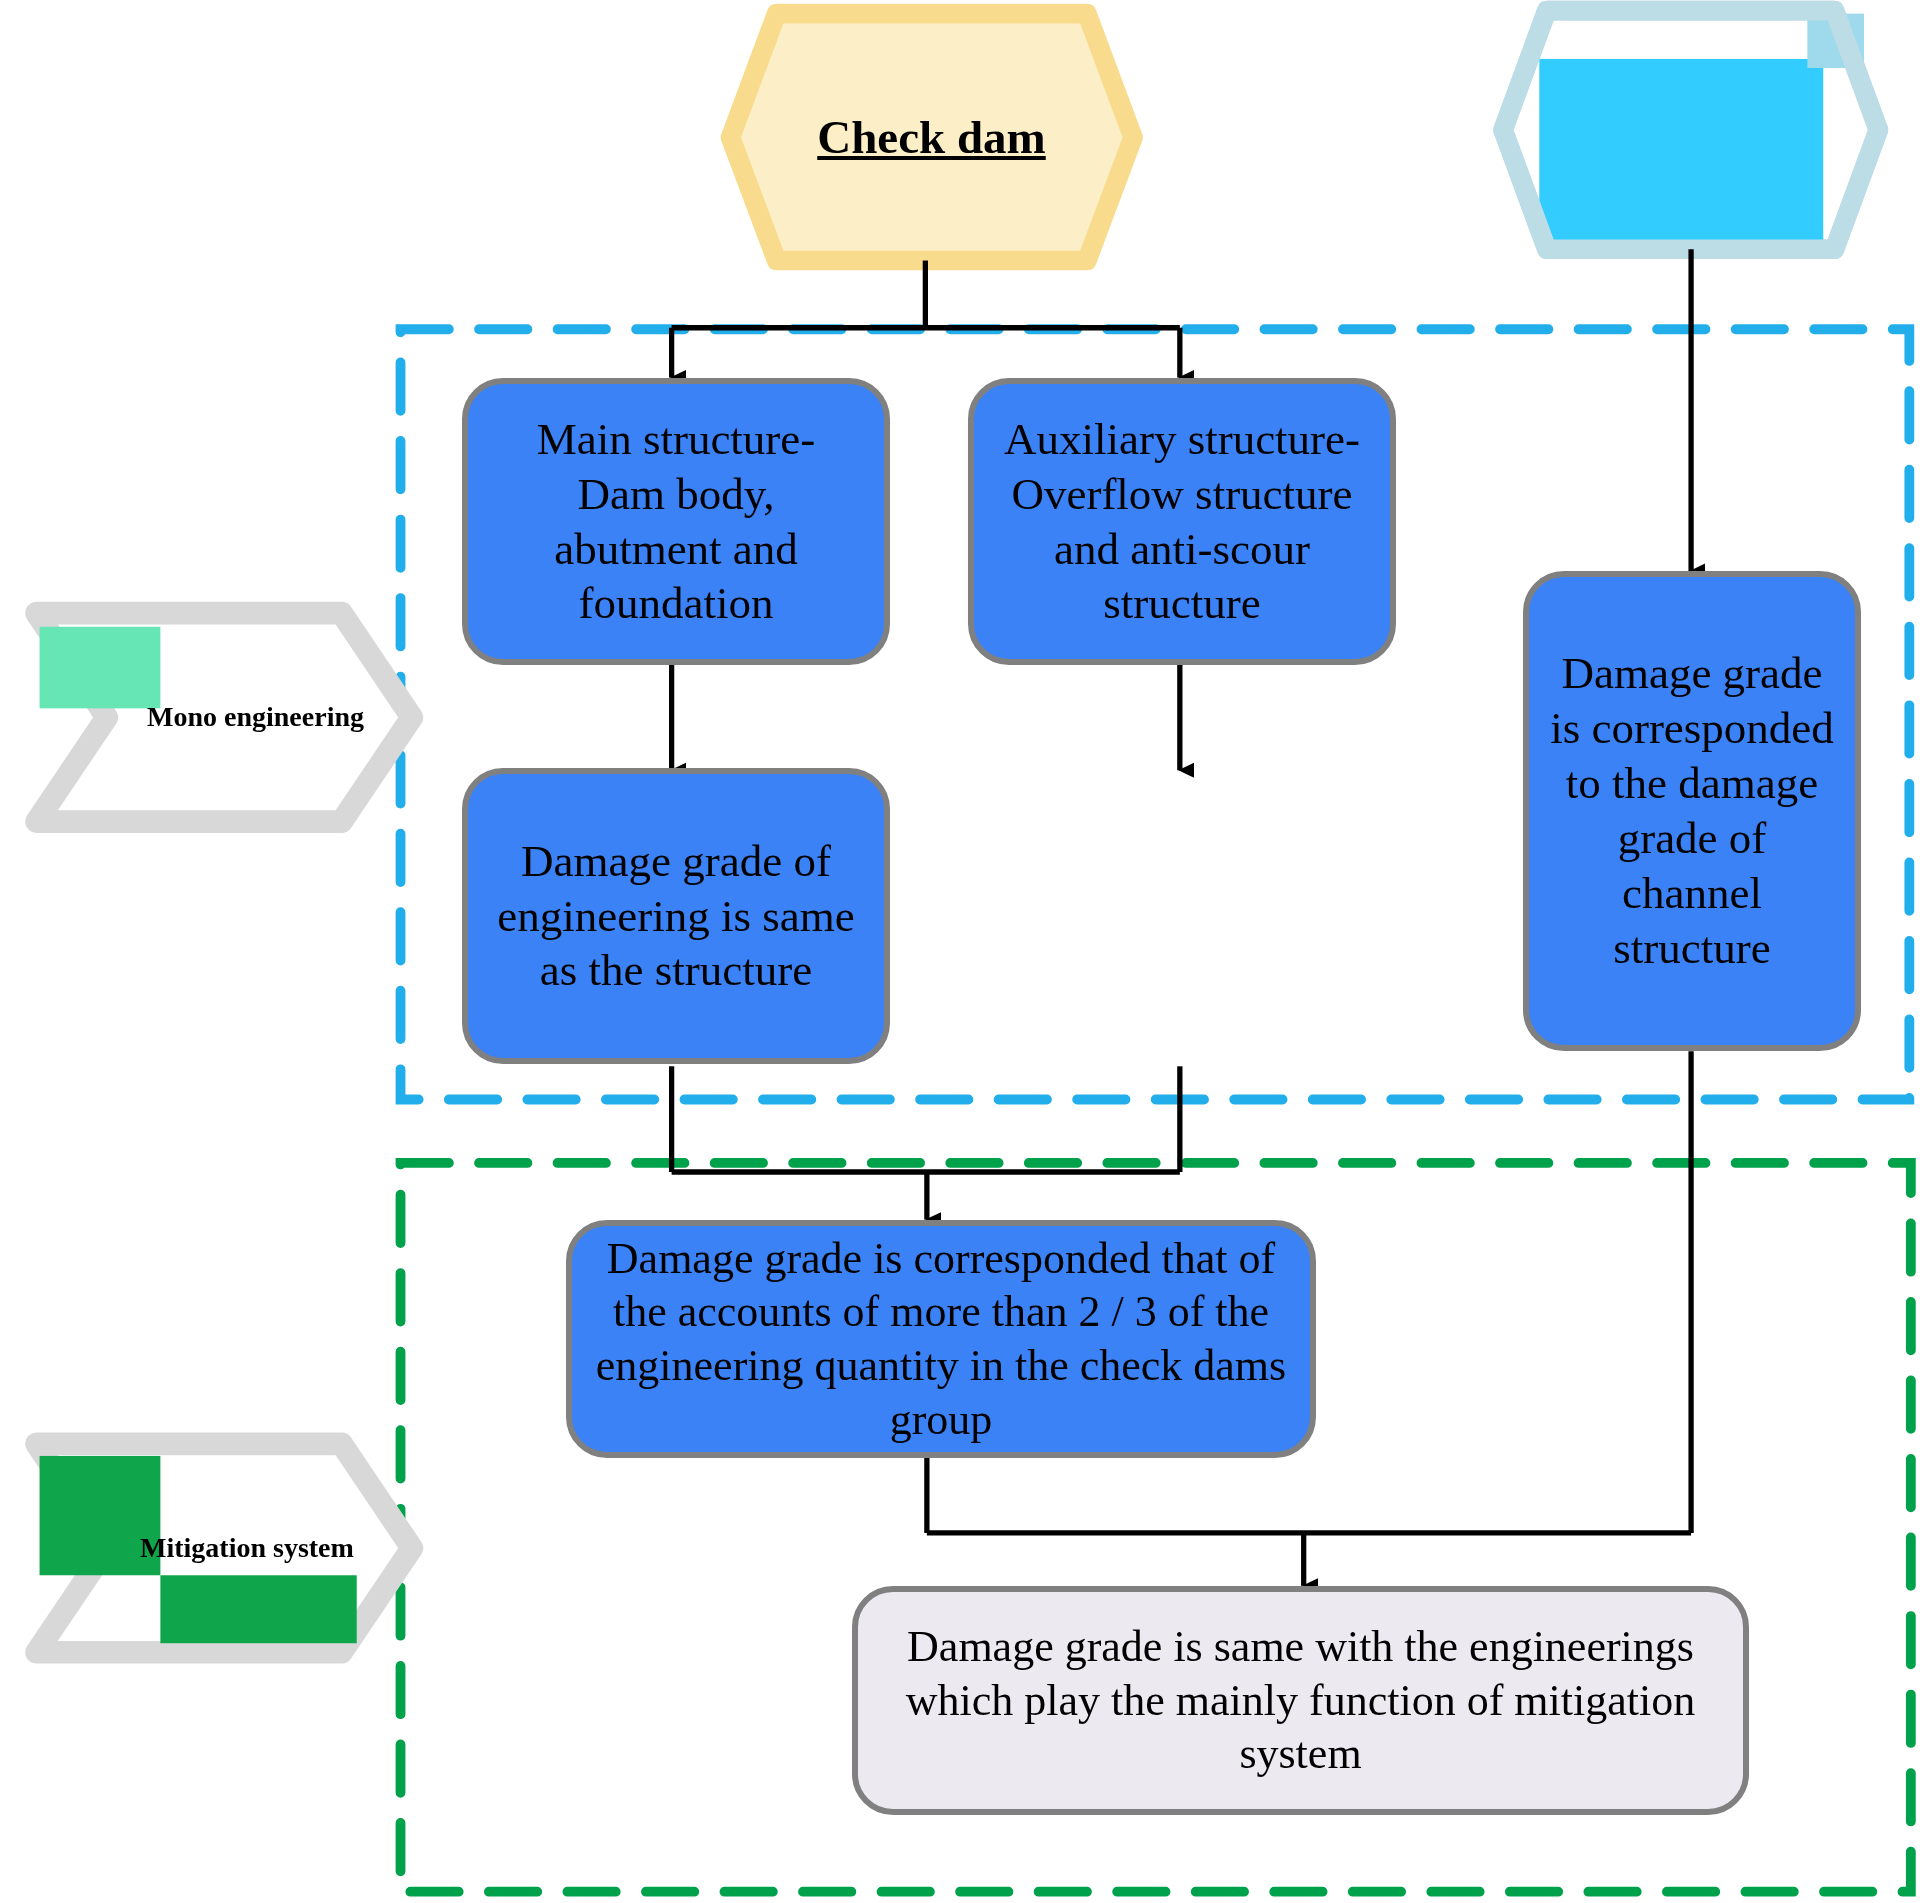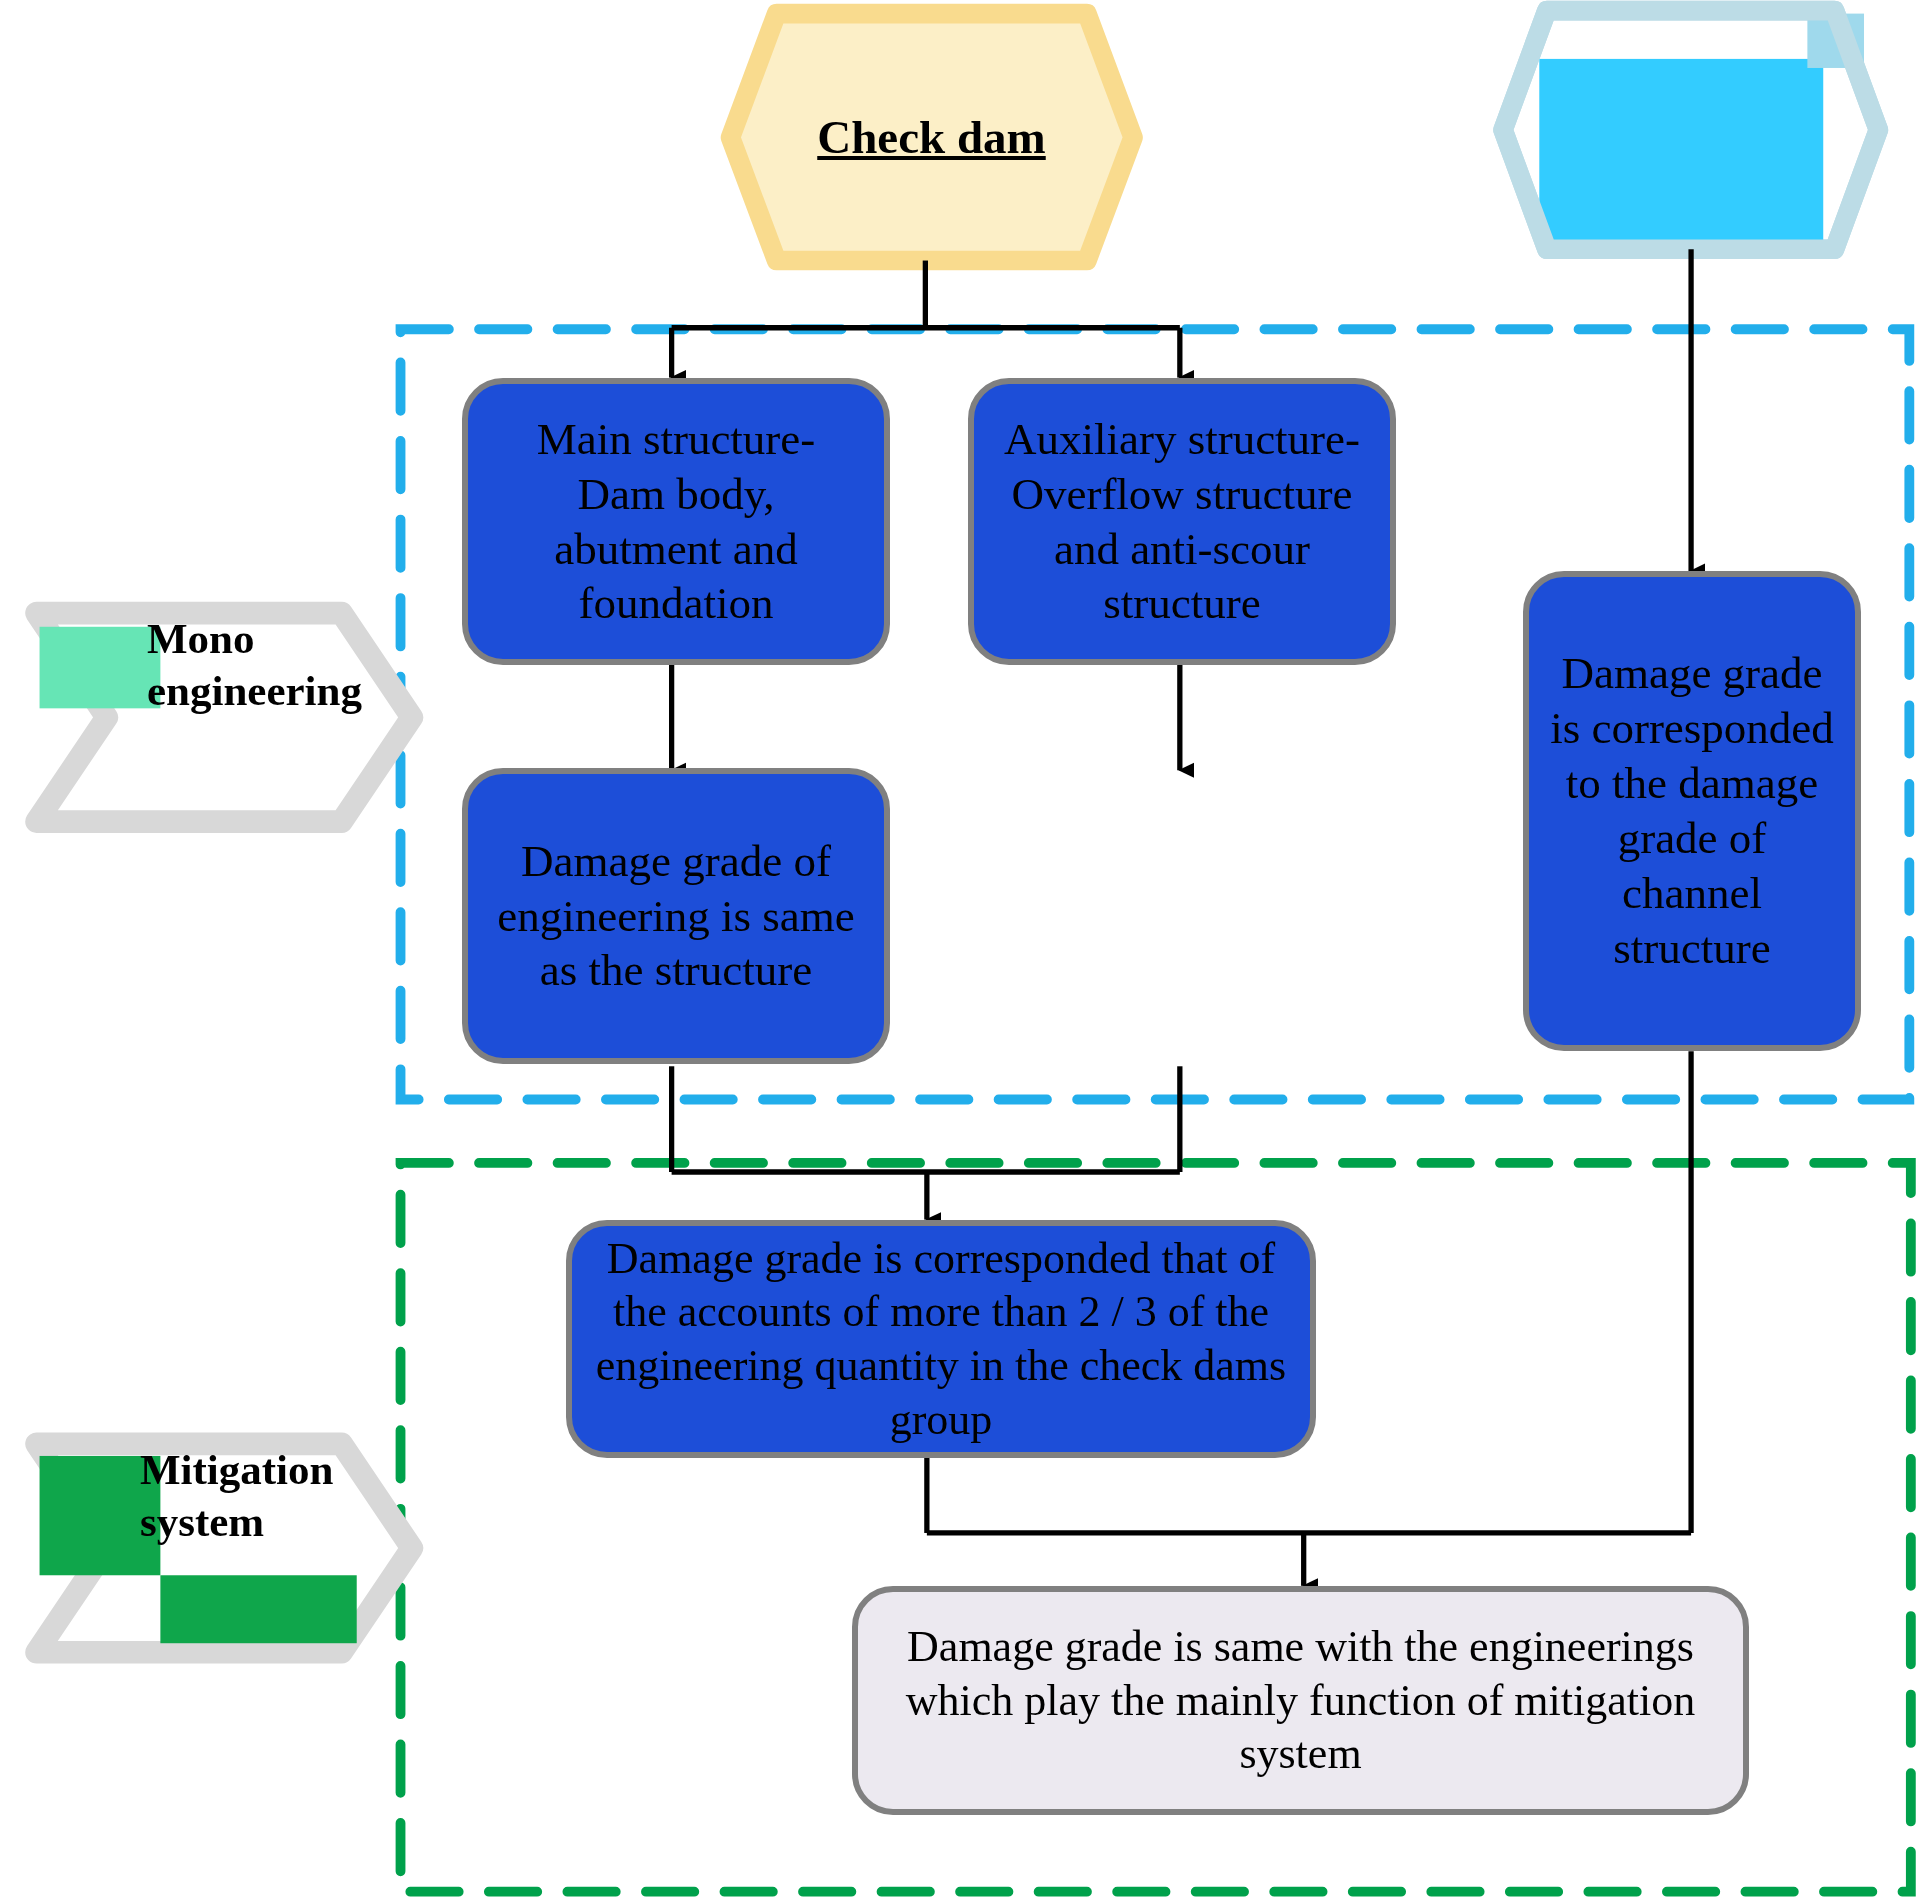--- a/index.html
+++ b/index.html
@@ -1,29 +1,29 @@
 <!DOCTYPE html>
 <html style="font-size:12px"><head>
 <meta charset="utf-8">
 <style>
   html,body{margin:0;padding:0;background:#ffffff;}
   body{width:1930px;height:1903px;font-family:"Liberation Serif",serif;}
   #stage{position:relative;width:1930px;height:1903px;overflow:hidden;background:#fff;}
   svg.layer{position:absolute;left:0;top:0;width:1930px;height:1903px;}
   .node{position:absolute;box-sizing:border-box;display:flex;align-items:center;
         justify-content:center;text-align:center;}
-  .rbox{border:6.8px solid #808080;border-radius:41px;background:#1d4ed8;
+  .rbox{border:6.8px solid #808080;border-radius:41px;background:#3b82f6;
         font-family:"Liberation Serif",serif;font-size:45px;line-height:1.22;color:#000;
         padding:7.6px 13.6px;}
   .rbox.lav{background:#ECE9F0;}
   .hexlabel{position:absolute;display:flex;align-items:center;justify-content:center;
         text-align:center;font-family:"Liberation Serif",serif;font-weight:bold;
         font-size:47px;color:#000;line-height:1.15;pointer-events:none;}
-  .bannerlabel{position:absolute;display:flex;align-items:flex-start;
-        font-family:"Liberation Serif",serif;font-weight:bold;font-size:43px;
+  .bannerlabel{position:absolute;display:flex;align-items:center;
+        font-family:"Liberation Serif",serif;font-weight:bold;font-size:28px;
         color:#000;line-height:1.2;pointer-events:none;}
 </style>
 </head>
 <body>
 
 <div id="stage">
 
   <svg class="layer" viewBox="0 0 2555 2520">
     <defs>
       <marker id="arw" markerWidth="22" markerHeight="22" refX="11" refY="19" orient="auto" markerUnits="userSpaceOnUse">

